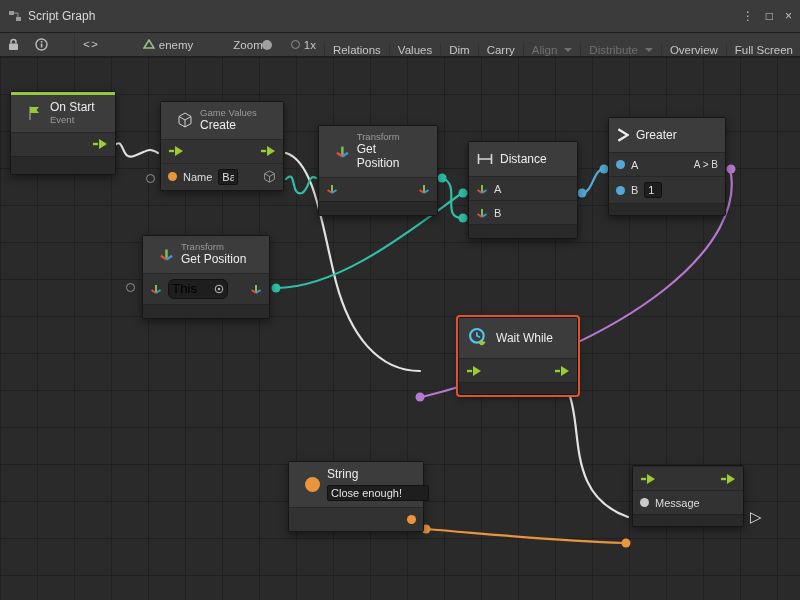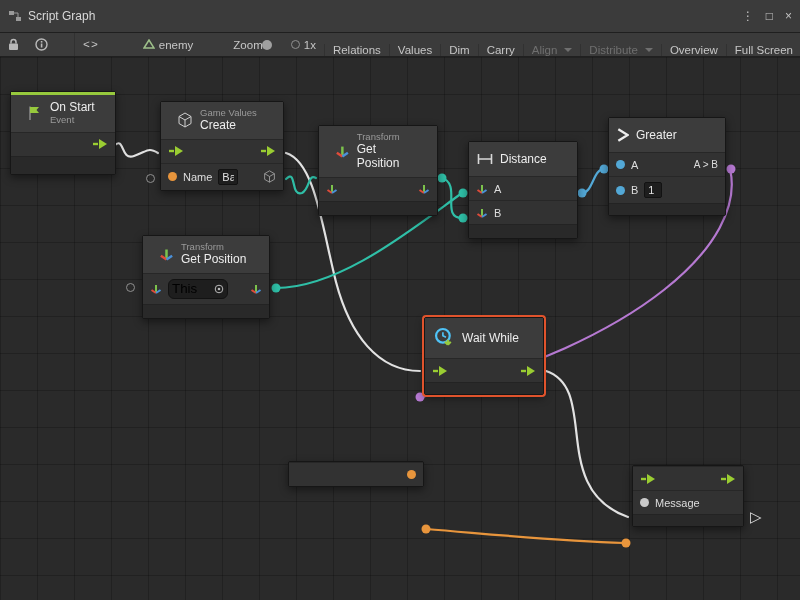--- a/index.html
+++ b/index.html
@@ -34,21 +34,21 @@
             background-image:
               linear-gradient(rgba(0,0,0,0.22) 1px, transparent 1px),
               linear-gradient(90deg, rgba(0,0,0,0.22) 1px, transparent 1px);
             background-size:37px 37px; overflow:hidden; }
   svg.wires { position:absolute; left:0; top:0; width:800px; height:554px; }
   svg.wires path { fill:none; stroke-width:2.2; stroke-linecap:round; }
 
   
   .node { position:absolute; background:#303030; border:1px solid #161616; border-radius:2px;
           box-shadow:0 3px 8px rgba(0,0,0,0.45); color:#dddddd; font-size:11px; }
-  .node.selected { box-shadow:0 0 0 2px #e0532c, 0 3px 8px rgba(0,0,0,0.45); }
+  .node.selected { box-shadow:0 0 0 2px #e0532c, 0 3px 8px rgba(0,0,0,0.45);margin-left:34px; }
   .strip { height:3px; background:#97c93d; }
   .hdr { display:flex; align-items:center; gap:7px; padding:6px 16px; background:#3c3c3c; }
   .hdr-col { display:flex; flex-direction:column; line-height:1.15; }
   .cat { font-size:9.5px; color:#9a9a9a; }
   .ttl { font-size:12px; color:#ededed; }
   .row { display:flex; align-items:center; gap:6px; padding:5px 7px; background:#323232;
          border-top:1px solid #272727; min-height:24px; }
   .spacer { flex:1; }
   .footer { height:14px; background:#292929; border-top:1px solid #232323; }
   .dot { width:9px; height:9px; border-radius:50%; flex:none; }
@@ -355,20 +355,27 @@
         <span class="spacer"></span>
         <svg width="16" height="12" viewBox="0 0 16 12">
             <path d="M1 6 H6" stroke="#9acd32" stroke-width="2.4"></path>
             <path d="M7 1 L15 6 L7 11 Z" fill="#9acd32"></path>
           </svg>
       </div>
       <div class="footer" style="height:12px;"></div>
     </div>
 
     <div class="node" style="left:288px; top:404px; width:136px;">
+      <div class="hdr">
+        <span class="dot bigorange"></span>
+        <div class="hdr-col" style="gap:3px;">
+          <span class="ttl">String</span>
+          <input class="fld" style="width: 102px;" value="Close enough!">
+        </div>
+      </div>
       <div class="row">
         <span class="spacer"></span>
         <span class="dot orange"></span>
       </div>
     </div>
 
     <div class="node" style="left:632px; top:408px; width:112px;">
       <div class="row">
         <svg width="16" height="12" viewBox="0 0 16 12">
             <path d="M1 6 H6" stroke="#9acd32" stroke-width="2.4"></path>

